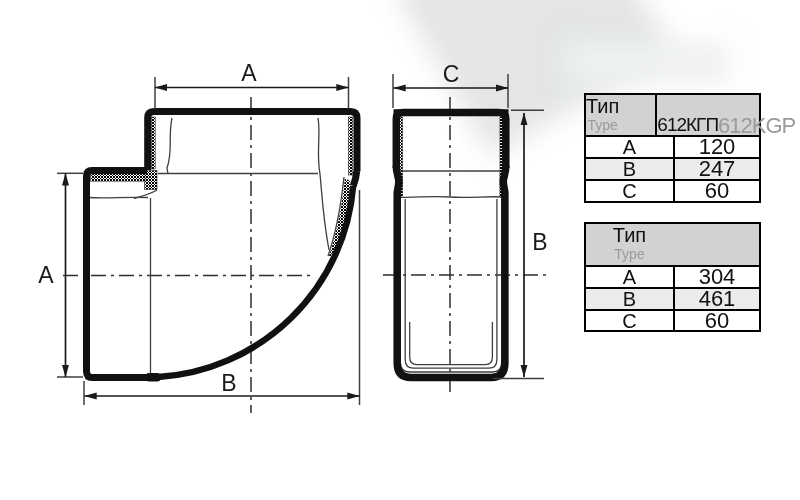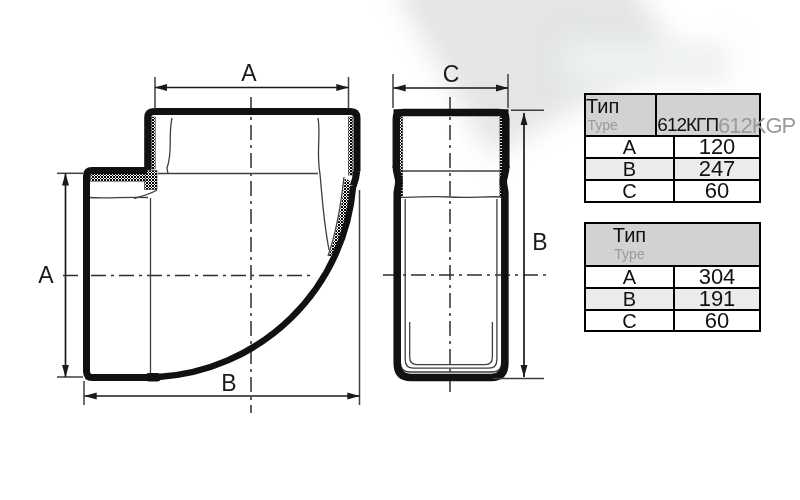--- a/index.html
+++ b/index.html
@@ -152,20 +152,20 @@
           <div class="lbl">Тип</div>
           <div class="sub">Type</div>
         </div>
     </div>
     <div class="row drow">
         <div class="cell1 abc">A</div>
         <div class="cell2 val">304</div>
       </div>
     <div class="row drow grey">
         <div class="cell1 abc">B</div>
-        <div class="cell2 val">191</div>
+        <div class="cell2 val">461</div>
       </div>
     <div class="row lrow">
         <div class="cell1 abc">C</div>
         <div class="cell2 val">60</div>
       </div>
   </div>
 </div>
 
 </body></html>

